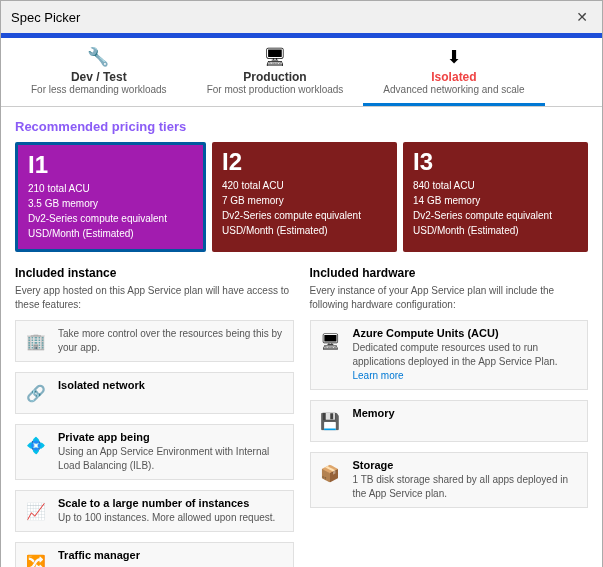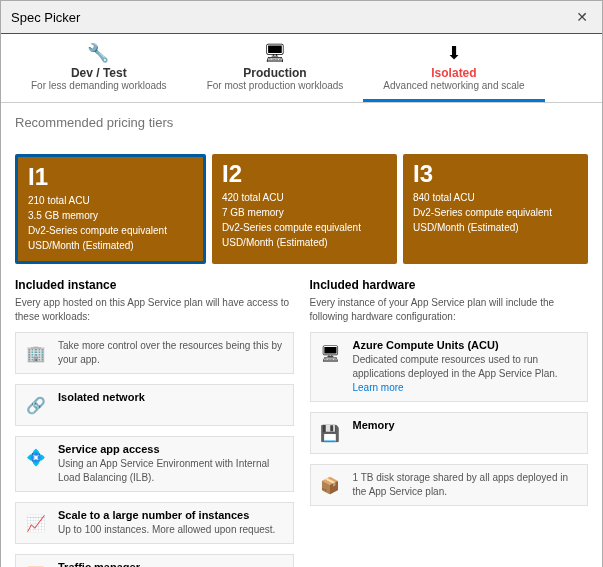--- a/index.html
+++ b/index.html
@@ -15,21 +15,21 @@
     .dialog {
       width: 603px;
       background: #fff;
       border: 1px solid #aaa;
       box-shadow: 2px 2px 8px rgba(0,0,0,0.3);
       display: flex;
       flex-direction: column;
     }
     .title-bar {
       background: #f0f0f0;
-      border-bottom: 1px solid #1d4ed8;
+      border-bottom: 5px solid #1d4ed8;
       padding: 6px 10px;
       display: flex;
       justify-content: space-between;
       align-items: center;
     }
     .title-bar-text {
       font-size: 13px;
       font-weight: 400;
       color: #000;
     }
@@ -76,41 +76,41 @@
       color: #666;
     }
     .tab.active .tab-label { color: #ef4444; }
     .content-area {
       padding: 12px 14px;
       flex: 1;
       overflow-y: auto;
     }
     .section-title {
       font-size: 13px;
-      font-weight: 400;
-      margin-bottom: 24px;
-      color: #737373;
+      font-weight: 700;
+      margin-bottom: 8px;
+      color: #8b5cf6;
     }
     .pricing-tiers {
       display: flex;
       gap: 6px;
       margin-bottom: 14px;
     }
     .tier-card {
       flex: 1;
-      background: #a16207;
+      background: #7f1d1d;
       color: #fff;
       padding: 8px 10px;
       border-radius: 2px;
       cursor: pointer;
       position: relative;
     }
     .tier-card.selected {
       border: 2px solid #005a9e;
-      background: #a16207;
+      background: #a21caf;
     }
     .tier-badge {
       font-size: 24px;
       font-weight: 700;
       line-height: 1;
       margin-bottom: 4px;
     }
     .tier-specs {
       font-size: 10px;
       line-height: 1.5;
@@ -220,48 +220,49 @@
           <div>420 total ACU</div>
           <div>7 GB memory</div>
           <div>Dv2-Series compute equivalent</div>
           <div>USD/Month (Estimated)</div>
         </div>
       </div>
       <div class="tier-card">
         <div class="tier-badge">I3</div>
         <div class="tier-specs">
           <div>840 total ACU</div>
+          <div>14 GB memory</div>
           <div>Dv2-Series compute equivalent</div>
           <div>USD/Month (Estimated)</div>
         </div>
       </div>
     </div>
 
     <div class="two-col">
 
       <div class="col">
         <div class="col-title">Included instance</div>
-        <div class="col-description">Every app hosted on this App Service plan will have access to these workloads:</div>
+        <div class="col-description">Every app hosted on this App Service plan will have access to these features:</div>
 
         <div class="feature-item">
           <div class="feature-icon">🏢</div>
           <div class="feature-text">
             <div class="feature-desc">Take more control over the resources being this by your app.</div>
           </div>
         </div>
         <div class="feature-item">
           <div class="feature-icon">🔗</div>
           <div class="feature-text">
             <div class="feature-name">Isolated network</div>
           </div>
         </div>
         <div class="feature-item">
           <div class="feature-icon">💠</div>
           <div class="feature-text">
-            <div class="feature-name">Service app access</div>
+            <div class="feature-name">Private app being</div>
             <div class="feature-desc">Using an App Service Environment with Internal Load Balancing (ILB).</div>
           </div>
         </div>
         <div class="feature-item">
           <div class="feature-icon">📈</div>
           <div class="feature-text">
             <div class="feature-name">Scale to a large number of instances</div>
             <div class="feature-desc">Up to 100 instances. More allowed upon request.</div>
           </div>
         </div>
@@ -290,20 +291,21 @@
         </div>
         <div class="feature-item">
           <div class="feature-icon">💾</div>
           <div class="feature-text">
             <div class="feature-name">Memory</div>
           </div>
         </div>
         <div class="feature-item">
           <div class="feature-icon">📦</div>
           <div class="feature-text">
+            <div class="feature-name">Storage</div>
             <div class="feature-desc">1 TB disk storage shared by all apps deployed in the App Service plan.</div>
           </div>
         </div>
       </div>
 
     </div>
   </div>
 
 </div>
 

